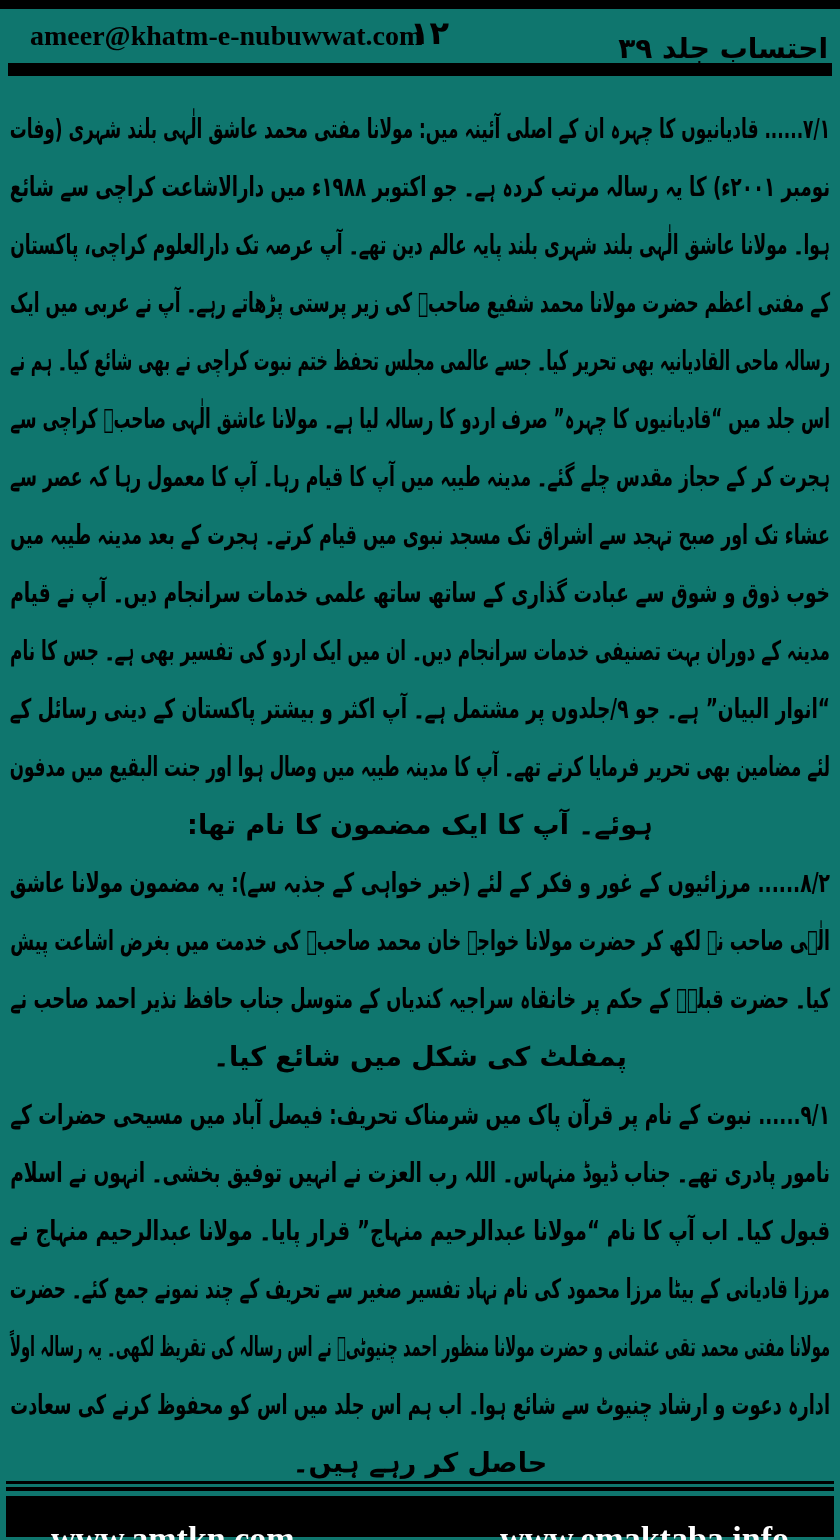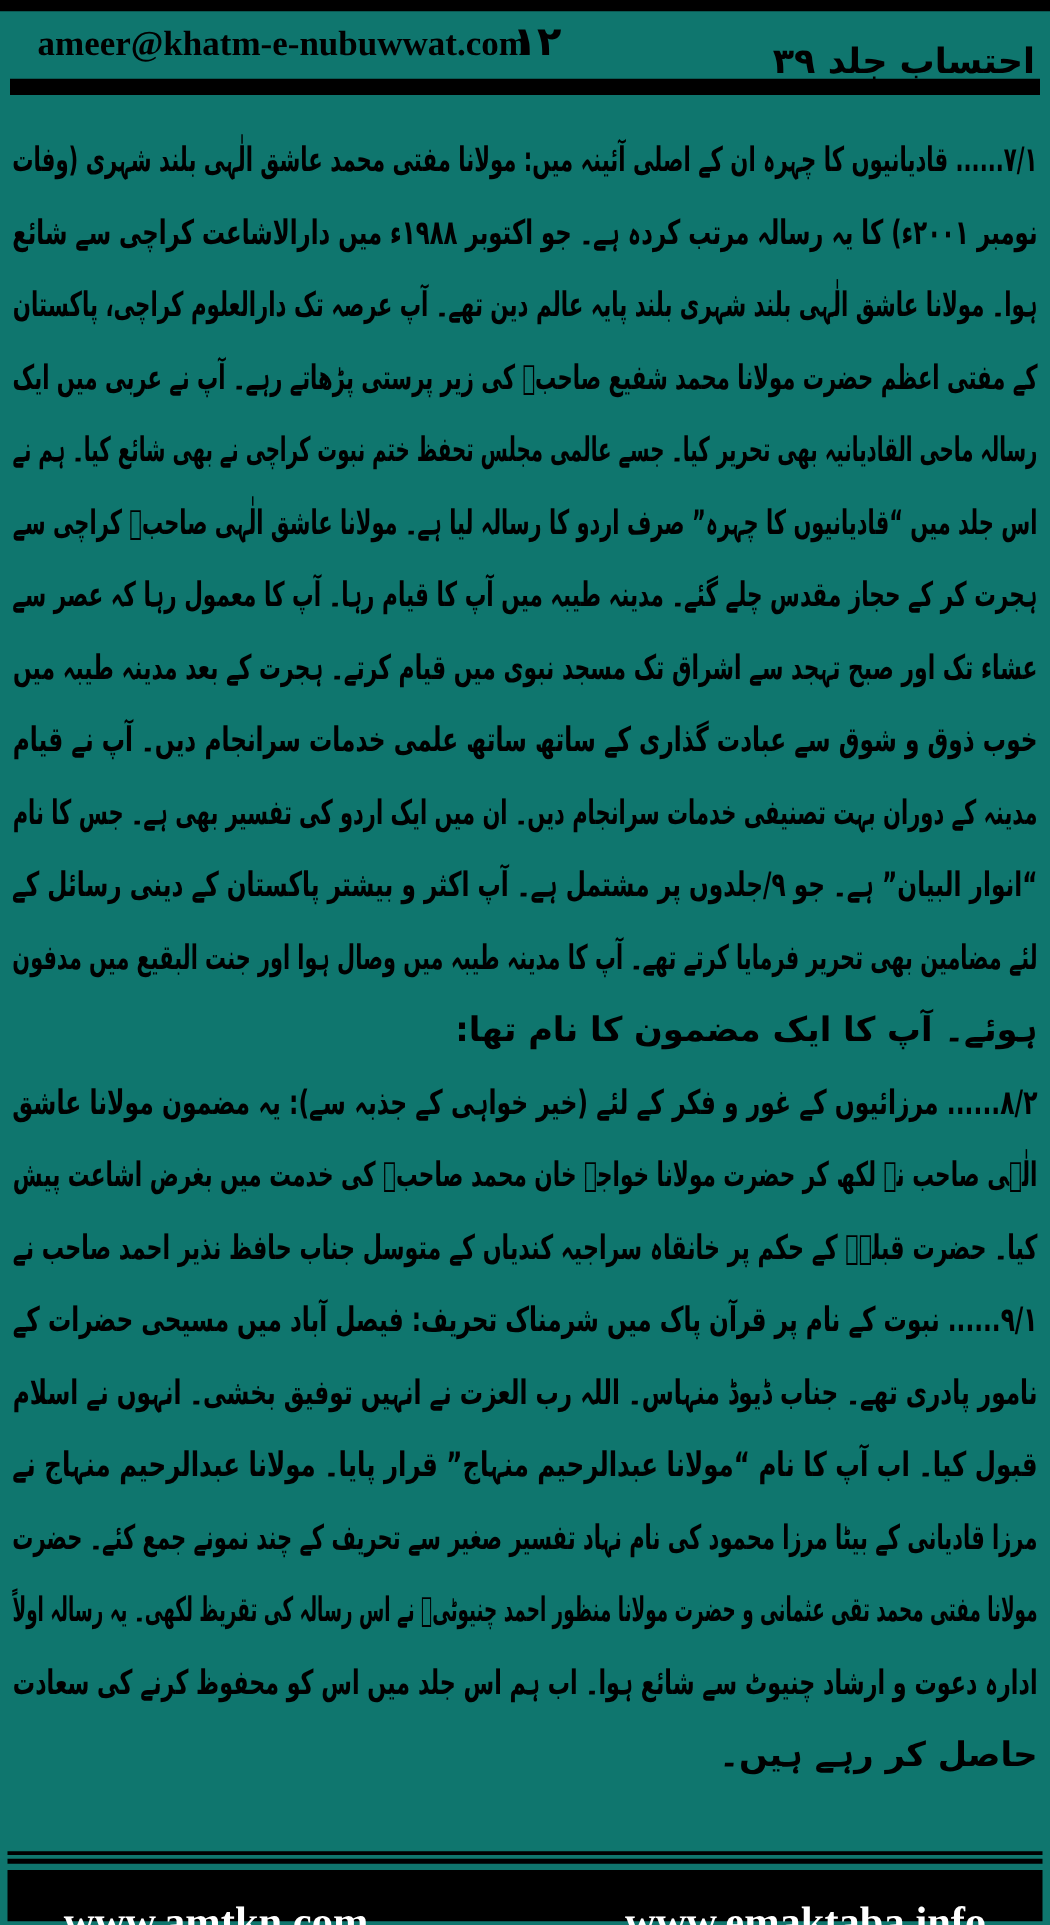--- a/index.html
+++ b/index.html
@@ -19,21 +19,21 @@
   }
   .voltitle{
     position:absolute;right:12px;top:20px;direction:rtl;
     font-family:"DejaVu Sans",sans-serif;font-weight:bold;font-size:28px;
   }
   .headrule{position:absolute;top:63px;left:8px;right:8px;height:13px;background:#000;}
   .bodytext{position:absolute;top:100px;left:10px;right:10px;}
   .bline{
     direction:rtl;height:58px;line-height:58px;white-space:nowrap;overflow:visible;
     font-family:"DejaVu Sans",sans-serif;font-weight:bold;font-size:27px;
-    text-align:right;
+    text-align:center;
   }
   .bline.just{text-align:justify;text-align-last:justify;}
   .footrules{position:absolute;top:1481px;left:6px;right:6px;}
   .frule1{height:3px;background:#000;margin-bottom:3px;}
   .frule2{height:4px;background:#000;}
   .footbar{
     position:absolute;top:1496px;left:6px;right:6px;height:41px;background:#000;
     display:flex;align-items:center;justify-content:space-between;
     padding:0 45px;box-sizing:border-box;
   }
@@ -69,20 +69,21 @@
       <div class="bline just" style="transform-origin: right center; transform: scaleX(0.639626);">ہجرت کر کے حجاز مقدس چلے گئے۔ مدینہ طیبہ میں آپ کا قیام رہا۔ آپ کا معمول رہا کہ عصر سے</div>
       <div class="bline just" style="transform-origin: right center; transform: scaleX(0.647709);">عشاء تک اور صبح تہجد سے اشراق تک مسجد نبوی میں قیام کرتے۔ ہجرت کے بعد مدینہ طیبہ میں</div>
       <div class="bline just" style="transform-origin: right center; transform: scaleX(0.688497);">خوب ذوق و شوق سے عبادت گذاری کے ساتھ ساتھ علمی خدمات سرانجام دیں۔ آپ نے قیام</div>
       <div class="bline just" style="transform-origin: right center; transform: scaleX(0.623574);">مدینہ کے دوران بہت تصنیفی خدمات سرانجام دیں۔ ان میں ایک اردو کی تفسیر بھی ہے۔ جس کا نام</div>
       <div class="bline just" style="transform-origin: right center; transform: scaleX(0.688497);">“انوار البیان” ہے۔ جو ۹/جلدوں پر مشتمل ہے۔ آپ اکثر و بیشتر پاکستان کے دینی رسائل کے</div>
       <div class="bline just" style="transform-origin: right center; transform: scaleX(0.617935);">لئے مضامین بھی تحریر فرمایا کرتے تھے۔ آپ کا مدینہ طیبہ میں وصال ہوا اور جنت البقیع میں مدفون</div>
       <div class="bline">ہوئے۔ آپ کا ایک مضمون کا نام تھا:</div>
       <div class="bline just" style="transform-origin: right center; transform: scaleX(0.695505);">۸/۲......   مرزائیوں کے غور و فکر کے لئے (خیر خواہی کے جذبہ سے):  یہ مضمون مولانا عاشق</div>
       <div class="bline just" style="transform-origin: right center; transform: scaleX(0.640125);">الٰہی صاحب نے لکھ کر حضرت مولانا خواجہ خان محمد صاحبؒ کی خدمت میں بغرض اشاعت پیش</div>
       <div class="bline just" style="transform-origin: right center; transform: scaleX(0.658106);">کیا۔ حضرت قبلہؒ کے حکم پر خانقاہ سراجیہ کندیاں کے متوسل جناب حافظ نذیر احمد صاحب نے</div>
+      <div class="bline">پمفلٹ کی شکل میں شائع کیا۔</div>
       <div class="bline just" style="transform-origin: right center; transform: scaleX(0.687919);">۹/۱......   نبوت کے نام پر قرآن پاک میں شرمناک تحریف:  فیصل آباد میں مسیحی حضرات کے</div>
       <div class="bline just" style="transform-origin: right center; transform: scaleX(0.687919);">نامور پادری تھے۔ جناب ڈیوڈ منہاس۔ اللہ رب العزت نے انہیں توفیق بخشی۔ انہوں نے اسلام</div>
       <div class="bline just" style="transform-origin: right center; transform: scaleX(0.726306);">قبول کیا۔ اب آپ کا نام “مولانا عبدالرحیم منہاج” قرار پایا۔ مولانا عبدالرحیم منہاج نے</div>
       <div class="bline just" style="transform-origin: right center; transform: scaleX(0.623574);">مرزا قادیانی کے بیٹا مرزا محمود کی نام نہاد تفسیر صغیر سے تحریف کے چند نمونے جمع کئے۔ حضرت</div>
       <div class="bline just" style="transform-origin: right center; transform: scaleX(0.544127);">مولانا مفتی محمد تقی عثمانی و حضرت مولانا منظور احمد چنیوٹیؒ نے اس رسالہ کی تقریظ لکھی۔ یہ رسالہ اولاً</div>
       <div class="bline just" style="transform-origin: right center; transform: scaleX(0.658635);">ادارہ دعوت و ارشاد چنیوٹ سے شائع ہوا۔ اب ہم اس جلد میں اس کو محفوظ کرنے کی سعادت</div>
       <div class="bline">حاصل کر رہے ہیں۔</div>
     </div>
 
   <div class="footrules">

